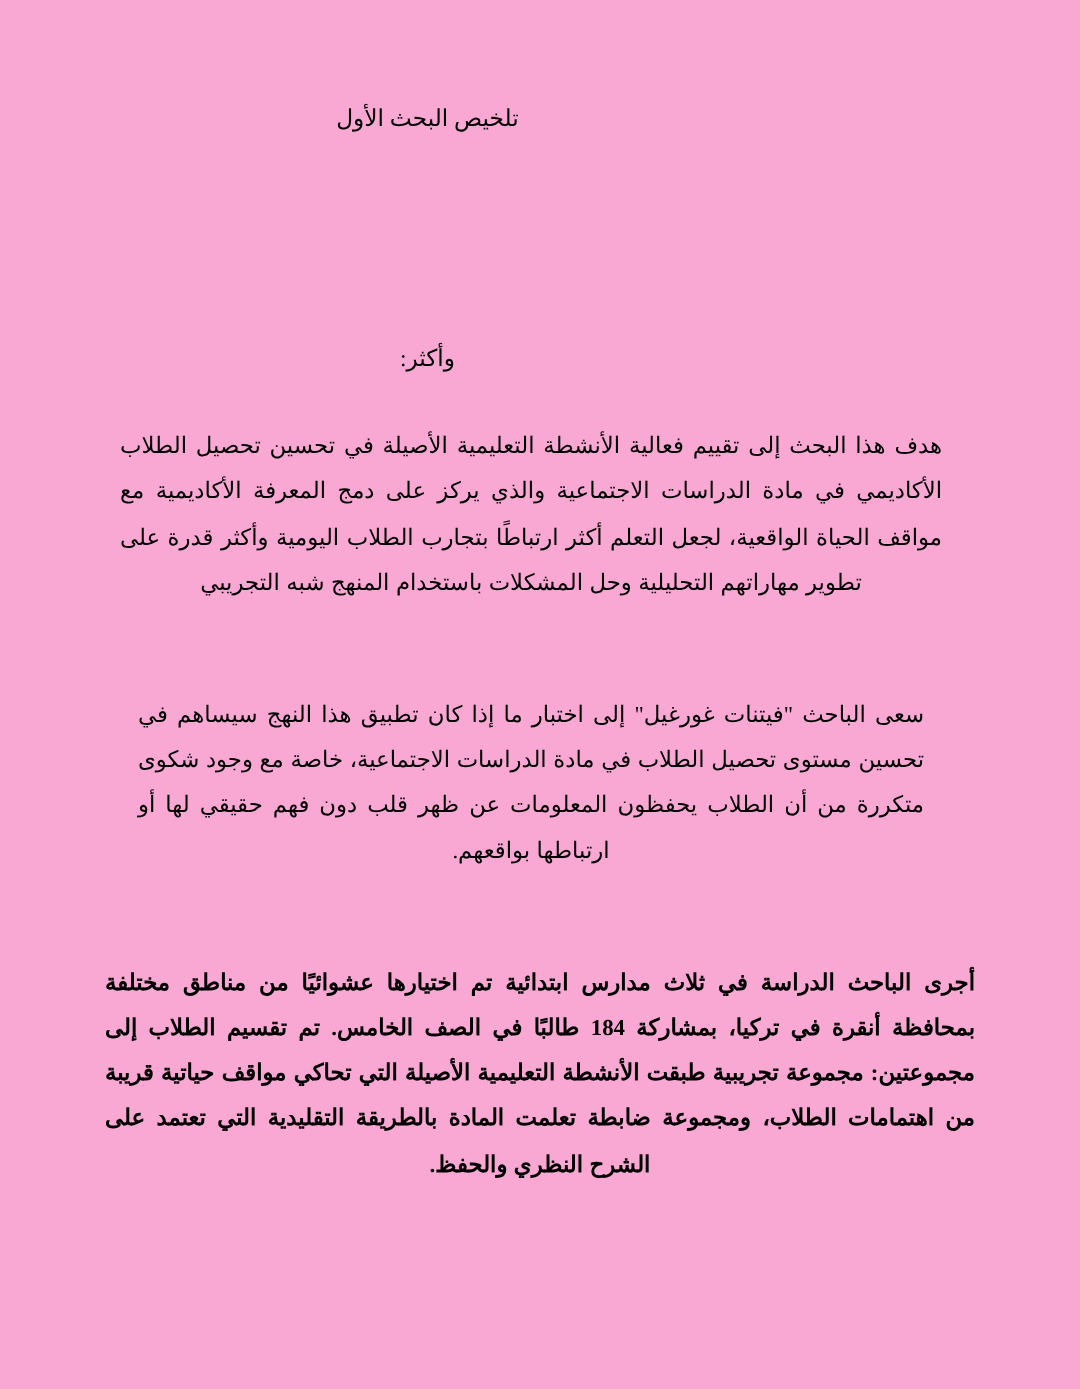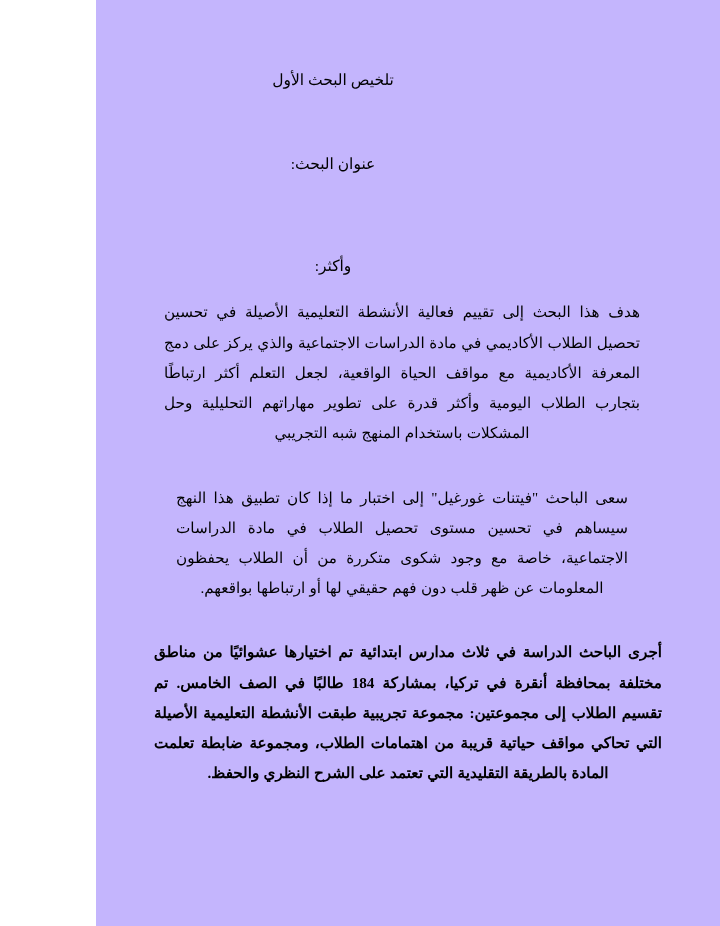--- a/index.html
+++ b/index.html
@@ -6,23 +6,23 @@
     margin: 0;
     padding: 0;
     background: #ffffff;
   }
   body {
     font-family: "Liberation Serif", "DejaVu Serif", serif;
     color: #000000;
   }
   .page {
     position: relative;
-    width: 624px;
+    width: 720px;
     height: 926px;
-    background: #c4b5fd;
+    background: #f9a8d4;
     box-sizing: border-box;
     padding: 62px 56px 40px 56px;
     overflow: hidden;
     direction: rtl;
   }
   .doc-title {
     text-align: center;
     font-size: 15.5px;
     line-height: 1.6;
     margin: 0 0 0 0;
@@ -38,37 +38,36 @@
     font-size: 15.5px;
     line-height: 1.7;
     padding-right: 150px;
     white-space: nowrap;
   }
   .para {
     font-size: 15.2px;
     line-height: 30.2px;
     text-align: justify;
     text-align-last: center;
-    margin: 0;
+    margin: 12px;
     word-spacing: 0.5px;
   }
   .para.p-indent-1 { padding: 0 24px 0 12px; }
   .para.p-indent-2 { padding: 0 36px 0 24px; }
   .para.p-indent-3 { padding: 0 2px 0 2px; font-weight: bold; }
 </style>
 </head>
 <body>
 
 <div class="page">
 
   <div class="doc-title">تلخيص البحث الأول</div>
 
   <div class="spacer-lg"></div>
 
-  <div class="label-line">عنوان البحث:</div>
 
   <div class="spacer-sm"></div>
 
 
   <div class="spacer-lg"></div>
 
   <div class="label-line">وأكثر:</div>
 
   <div class="spacer-sm"></div>
 

